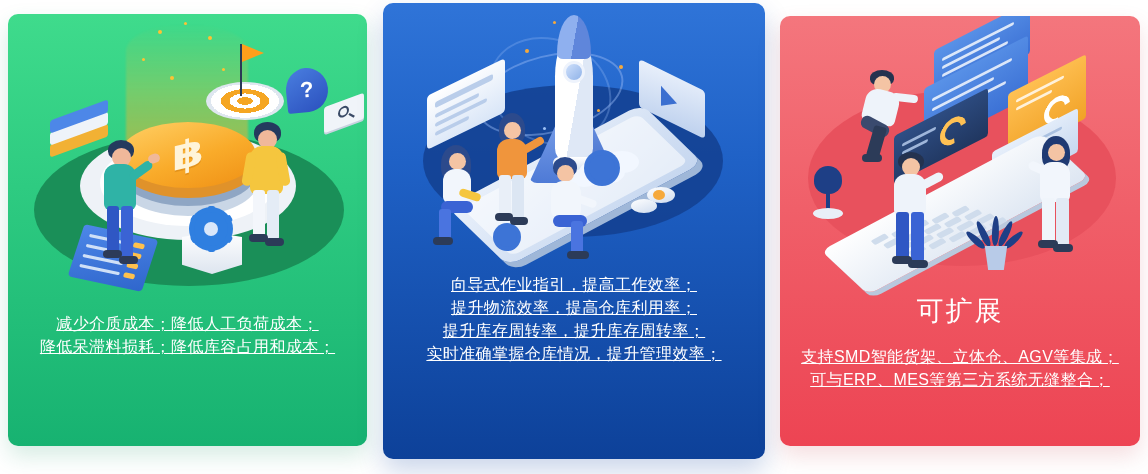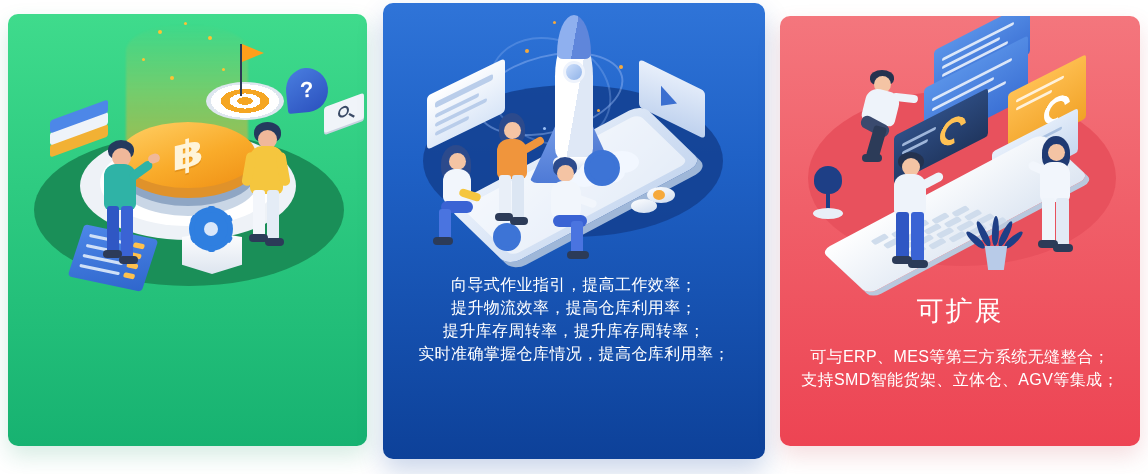--- a/index.html
+++ b/index.html
@@ -186,21 +186,21 @@
   .txt { width: 100%; text-align: center; color: #ffffff; }
   .title {
     font-size: 27px; font-weight: 400; letter-spacing: 2px; line-height: 1;
   }
   .t-green { margin-top: 4px; }
   .t-blue  { margin-top: 2px; }
   .t-red   { margin-top: 10px; }
   .lines { margin-top: 20px; }
   .lines-blue { margin-top: 18px; }
   .line {
-    font-size: 16px; line-height: 23px; letter-spacing: .4px; white-space: nowrap;
+    font-size: 16px; line-height: 23px; letter-spacing: .4px; white-space: nowrap; text-decoration: underline;
   }
 </style>
 </head>
 <body>
 
 <div class="board">
 
   <div class="card card-green">
     <div class="illus illus-green">
       <div class="stage">
@@ -280,20 +280,24 @@
           <div class="p-arm" style="left:38px;top:30px;width:10px;height:34px;background:#f5c63e;border-radius:6px;transform:rotate(-10deg);"></div>
           <div class="p-leg" style="left:13px;top:68px;width:12px;height:48px;background:#f3f6fb;"></div>
           <div class="p-leg" style="left:27px;top:68px;width:12px;height:50px;background:#e4ecf6;"></div>
           <div class="p-shoe" style="left:9px;top:112px;width:19px;height:8px;"></div>
           <div class="p-shoe" style="left:25px;top:116px;width:19px;height:8px;"></div>
         </div>
       </div>
     </div>
 
     <div class="txt">
+      <div class="lines">
+        <div class="line">减少介质成本；降低人工负荷成本；</div>
+        <div class="line">降低呆滞料损耗；降低库容占用和成本；</div>
+      </div>
     </div>
   </div>
 
   <div class="card card-blue">
     <div class="illus illus-blue">
       <div class="stage">
         <div class="ellipse ell-blue"></div>
 
         <div class="orbit"></div>
         <div class="orbit2"></div>
@@ -368,21 +372,21 @@
           <div class="p-shoe" style="left:26px;top:94px;width:22px;height:8px;"></div>
         </div>
       </div>
     </div>
 
     <div class="txt">
       <div class="lines lines-blue">
         <div class="line">向导式作业指引，提高工作效率；</div>
         <div class="line">提升物流效率，提高仓库利用率；</div>
         <div class="line">提升库存周转率，提升库存周转率；</div>
-        <div class="line">实时准确掌握仓库情况，提高仓库利用率；</div>
+        <div class="line">实时准确掌握仓库情况，提升管理效率；</div>
       </div>
     </div>
   </div>
 
   <div class="card card-red">
     <div class="illus illus-red">
       <div class="stage">
         <div class="ellipse ell-red"></div>
 
         <div class="panel pan-blue" style="left:154px;top:10px;width:96px;height:52px;">
@@ -483,19 +487,19 @@
           <div class="p-leg" style="left:26px;top:62px;width:13px;height:48px;background:#e2eaf5;"></div>
           <div class="p-shoe" style="left:8px;top:104px;width:20px;height:8px;"></div>
           <div class="p-shoe" style="left:23px;top:108px;width:20px;height:8px;"></div>
         </div>
       </div>
     </div>
 
     <div class="txt">
       <div class="title t-red">可扩展</div>
       <div class="lines">
+        <div class="line">支持SMD智能货架、立体仓、AGV等集成；</div>
         <div class="line">可与ERP、MES等第三方系统无缝整合；</div>
-        <div class="line">支持SMD智能货架、立体仓、AGV等集成；</div>
       </div>
     </div>
   </div>
 
 </div>
 
 </body></html>

